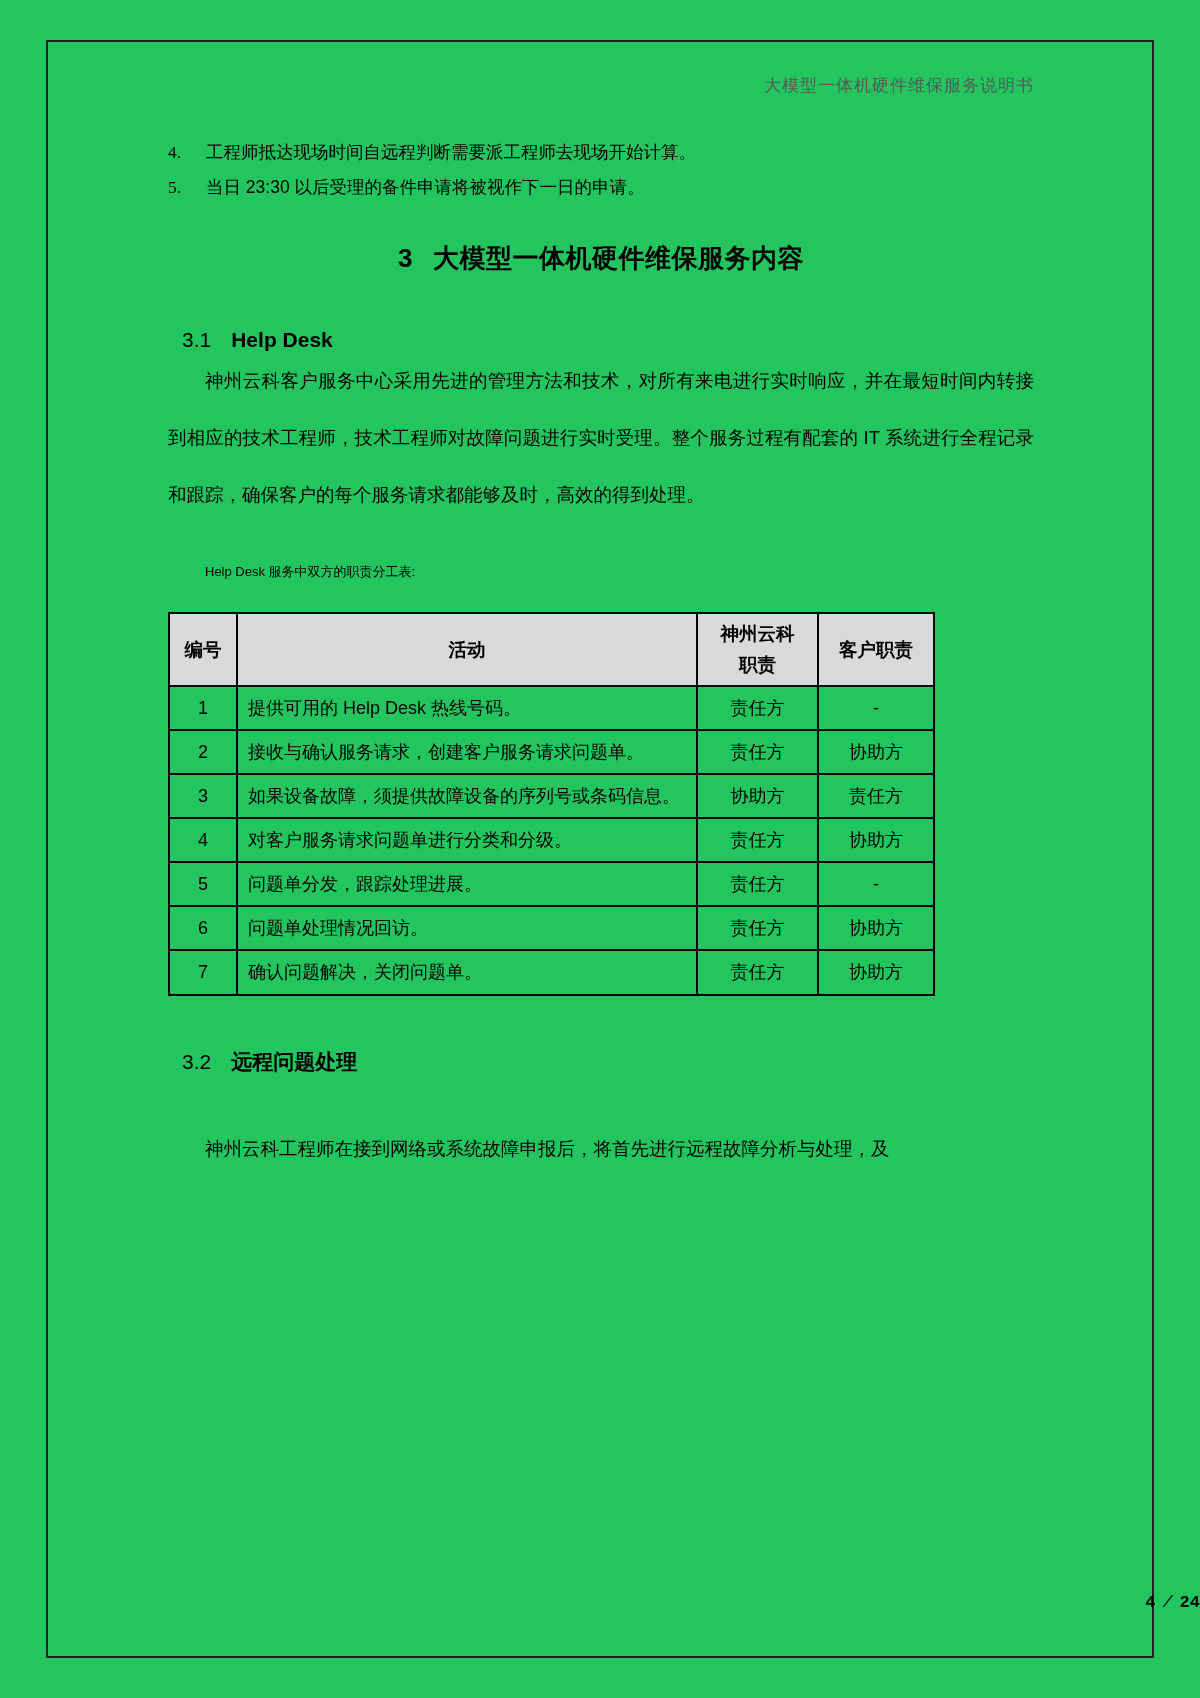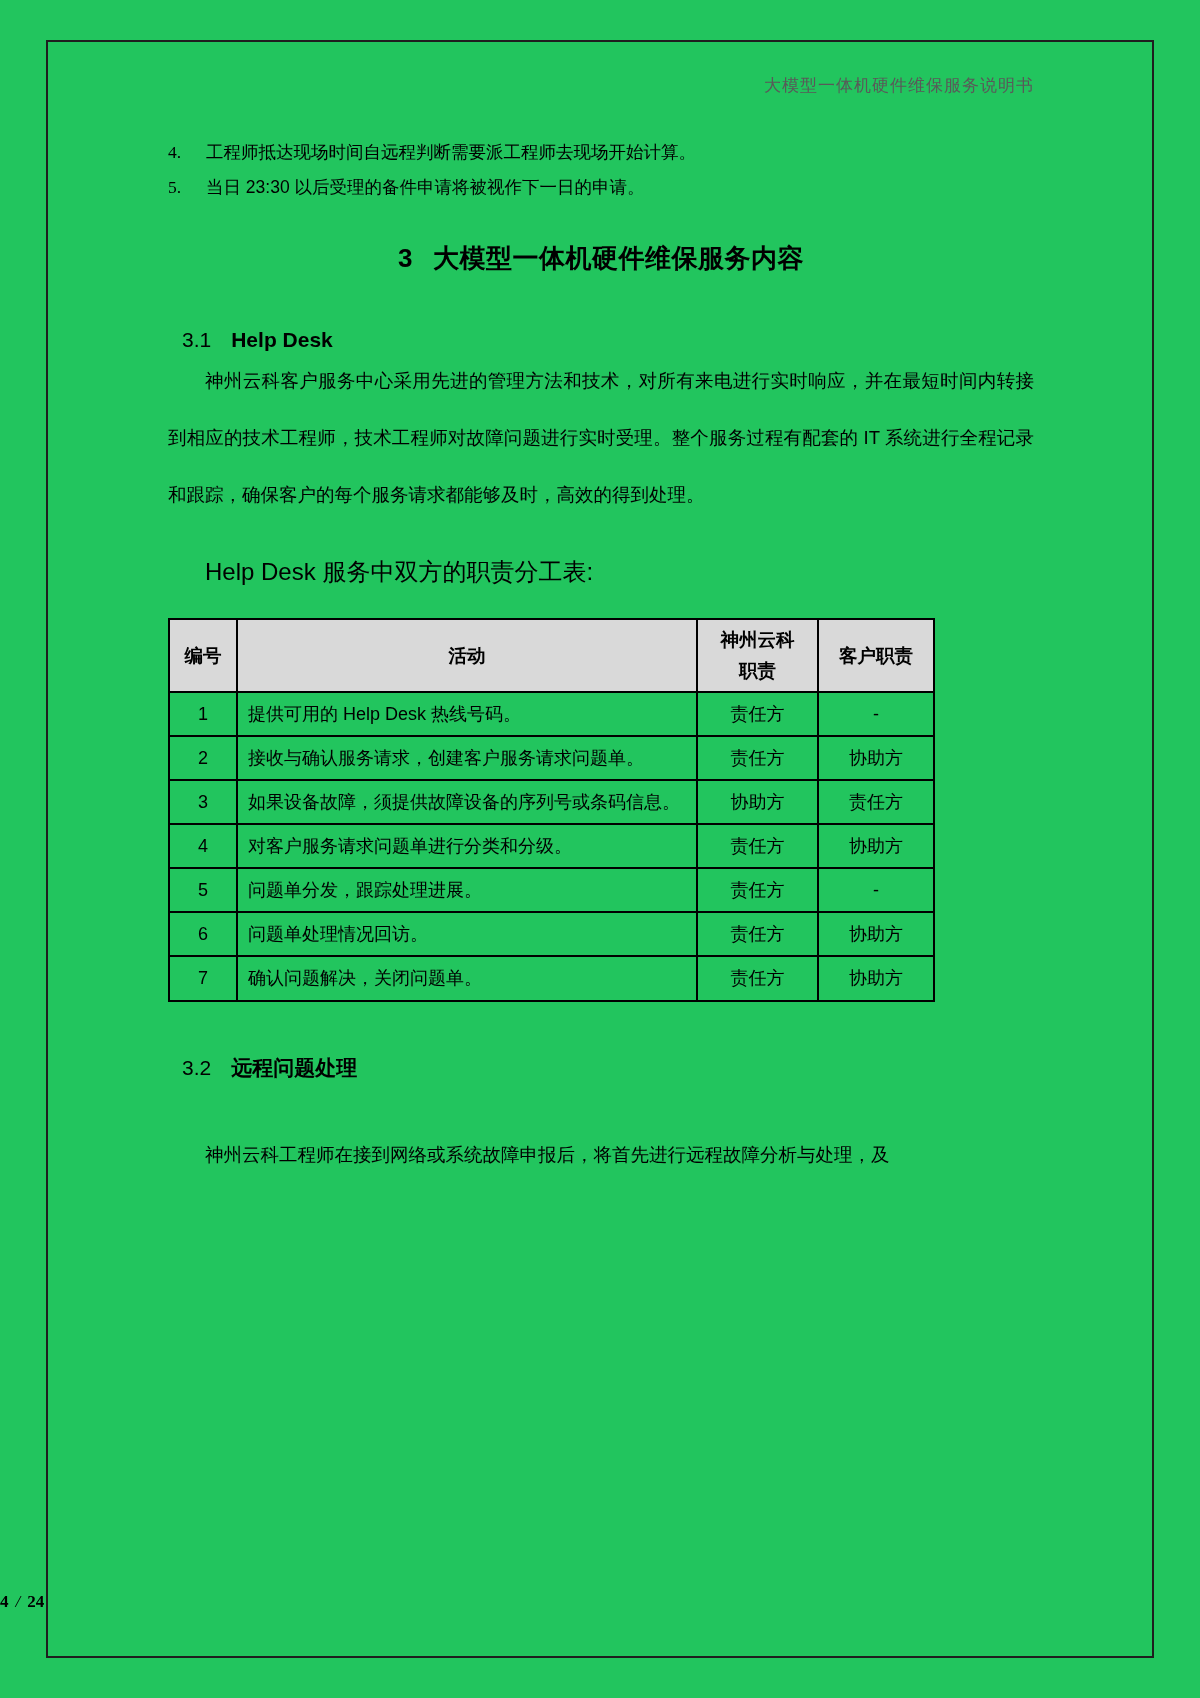--- a/index.html
+++ b/index.html
@@ -74,26 +74,26 @@
   .para {
     margin: 0;
     font-size: 18.5px;
     line-height: 57px;
     text-align: justify;
     text-indent: 37px;
   }
   .para.first { margin-top: 44px; }
   .table-intro {
     margin: 20px 0 0 0;
-    font-size: 24px;
+    font-size: 13px;
     line-height: 57px;
     text-indent: 37px;
   }
   table.resp-table {
-    margin-top: 18px;
+    margin-top: 12px;
     border-collapse: collapse;
     width: 765px;
     font-size: 18px;
     table-layout: fixed;
   }
   table.resp-table col.c0 { width: 68px; }
   table.resp-table col.c1 { width: 460px; }
   table.resp-table col.c2 { width: 121px; }
   table.resp-table col.c3 { width: 116px; }
   table.resp-table th, table.resp-table td {
@@ -118,22 +118,22 @@
     line-height: 1.45;
   }
   td.td-num { text-align: center; }
   td.td-act { text-align: left; padding-left: 14px; }
   td.td-resp { text-align: center; }
   .doc-footer {
     position: absolute;
     left: 0;
     right: 0;
     bottom: 86px;
-    text-align: left;
-    font-family: Liberation Serif, serif;
+    text-align: right;
+    font-family: Liberation Mono, monospace;
     font-size: 17px;
     font-weight: bold;
   }
   .doc-footer .sep {
     font-weight: normal;
     font-style: italic;
     margin: 0 7px;
   }
 </style>
 </head>

